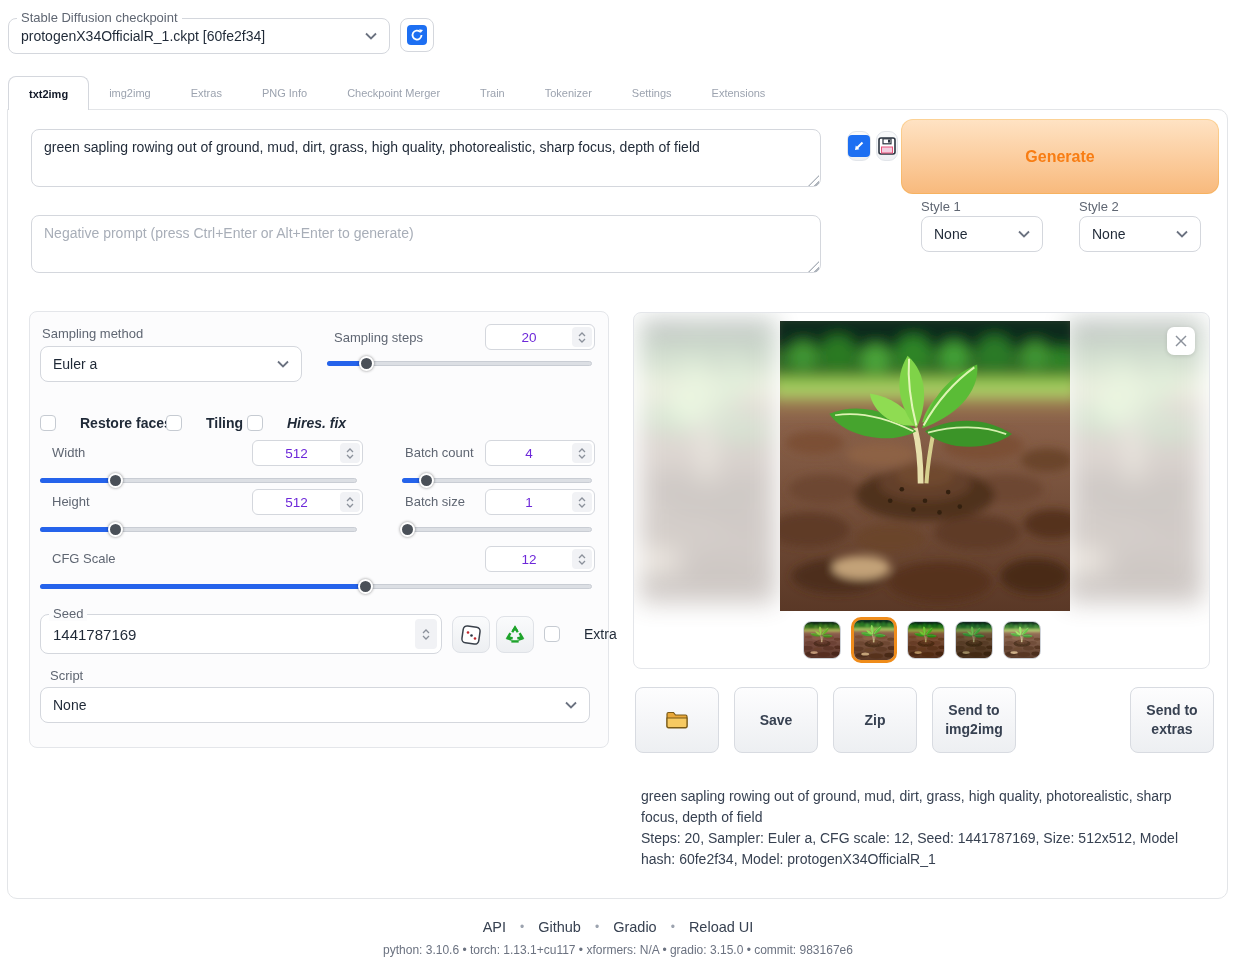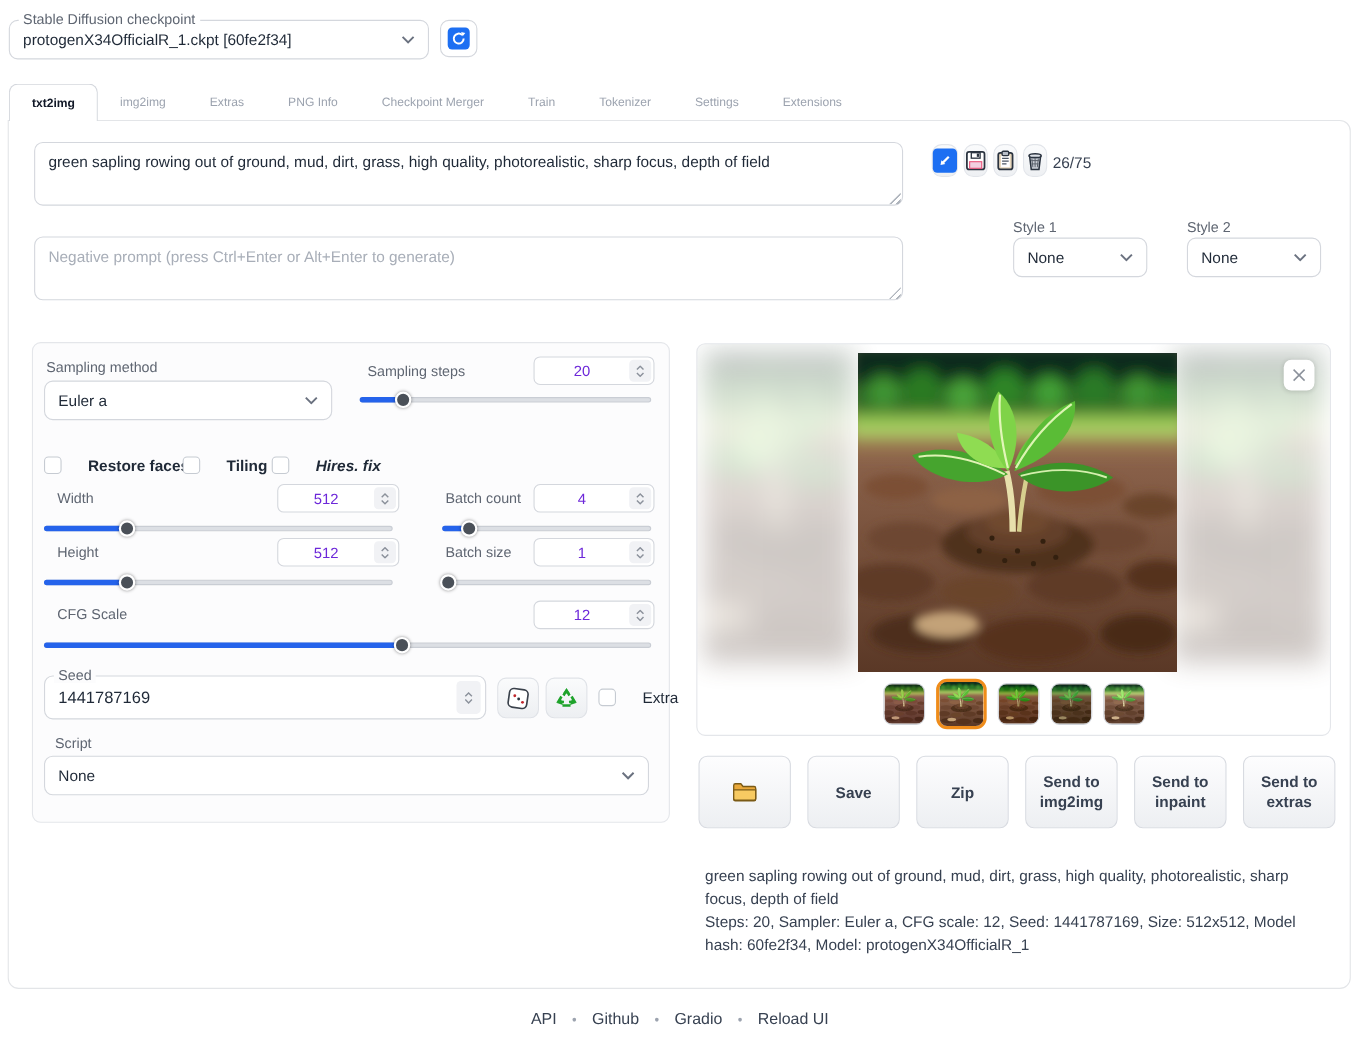--- a/index.html
+++ b/index.html
@@ -271,20 +271,23 @@
         <svg width="20" height="20" viewBox="0 0 20 20">
           <path d="M5,6 L6.5,18 H13.5 L15,6 Z" fill="#c9ced6" stroke="#2b3440" stroke-width="1.4"></path>
           <ellipse cx="10" cy="5.5" rx="5.5" ry="1.8" fill="#dde1e7" stroke="#2b3440" stroke-width="1.4"></ellipse>
           <path d="M7,8 L8,16 M10,8 L10,16 M13,8 L12,16" stroke="#5b626c" stroke-width=".9" fill="none"></path>
           <path d="M6.5,10 h7 M6.8,13 h6.4" stroke="#5b626c" stroke-width=".9"></path>
         </svg>
       </div>
       <div style="font-size:14px; color:#374151; margin-top:4px;">26/75</div>
     </div>
 
+    <div id="gen-btn">
+      <span>Generate</span>
+    </div>
     <span class="lbl" style="position:absolute; left:913px; top:89px;">Style 1</span>
     <div class="dd" style="left:913px; top:106px; width:122px; height:36px;">
       <span>None</span>
       <svg class="chev" width="12" height="8" viewBox="0 0 12 8">
           <polyline points="1,1.5 6,6.5 11,1.5" fill="none" stroke="#6b7280" stroke-width="1.8"></polyline>
         </svg>
     </div>
     <span class="lbl" style="position:absolute; left:1071px; top:89px;">Style 2</span>
     <div class="dd" style="left:1071px; top:106px; width:122px; height:36px;">
       <span>None</span>
@@ -531,36 +534,34 @@
     </div>
     <div class="act-btn" style="left:726px; top:577px; width:84px;">
         <span>Save</span>
       </div>
     <div class="act-btn" style="left:825px; top:577px; width:84px;">
         <span>Zip</span>
       </div>
     <div class="act-btn" style="left:924px; top:577px; width:84px;">
         <span>Send to img2img</span>
       </div>
-    <div class="act-btn" style="left:1023px; top:577px; width:84px;">
-        <span>Send to inpaint</span>
-      </div>
     <div class="act-btn" style="left:1122px; top:577px; width:84px;">
         <span>Send to extras</span>
       </div>
 
     <div id="out-info">
       <div>green sapling rowing out of ground, mud, dirt, grass, high quality, photorealistic, sharp focus, depth of field</div>
       <div>Steps: 20, Sampler: Euler a, CFG scale: 12, Seed: 1441787169, Size: 512x512, Model hash: 60fe2f34, Model: protogenX34OfficialR_1</div>
     </div>
   </div>
 
   <div id="footer-links">
     <span class="link">API</span>
     <span class="dot">•</span>
     <span class="link">Github</span>
     <span class="dot">•</span>
     <span class="link">Gradio</span>
     <span class="dot">•</span>
     <span class="link">Reload UI</span>
   </div>
+  <div id="footer-vers">python: 3.10.6  •  torch: 1.13.1+cu117  •  xformers: N/A  •  gradio: 3.15.0  •  commit: 983167e6</div>
 
 </div>
 
 </body></html>

